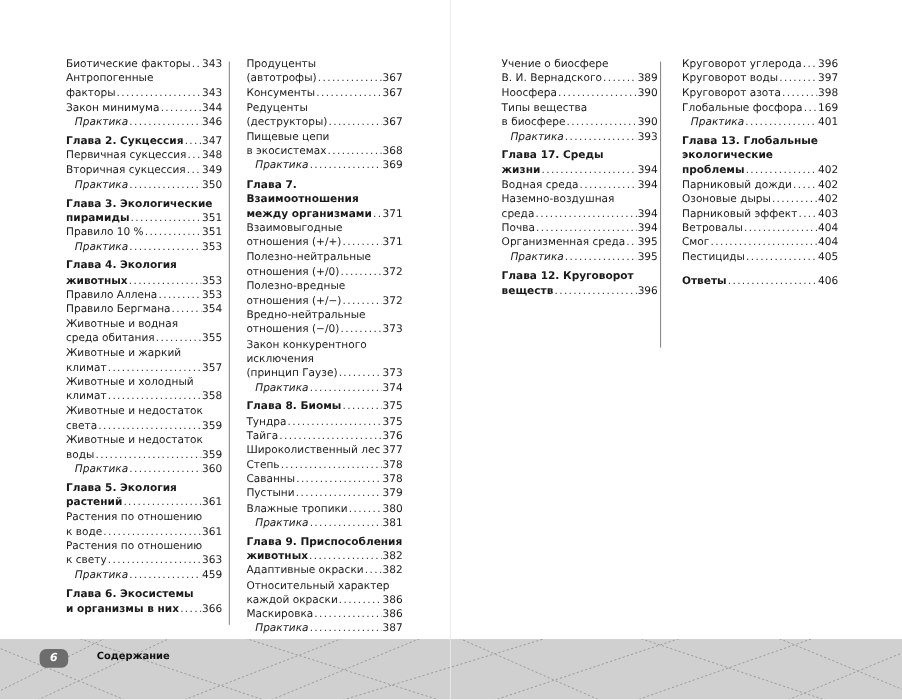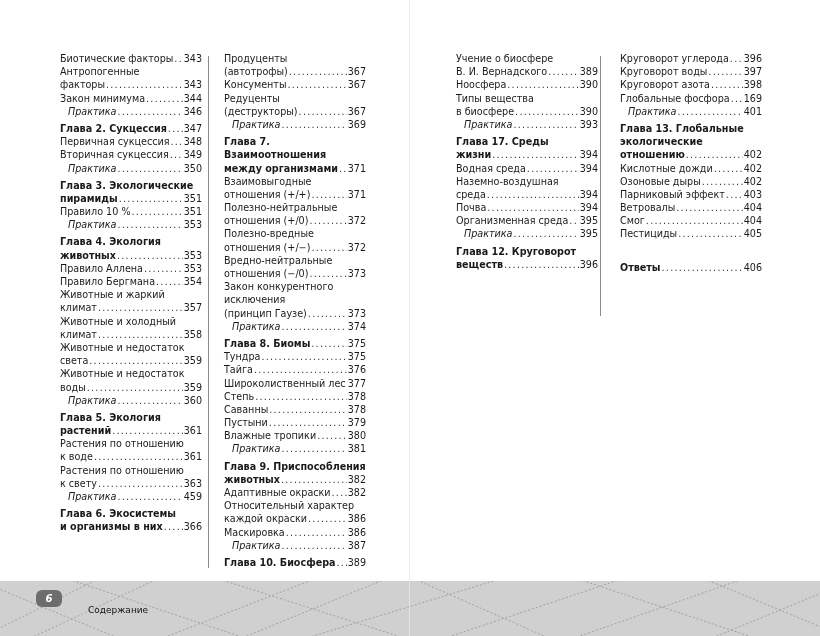--- a/index.html
+++ b/index.html
@@ -55,38 +55,38 @@
   .line .dots::before {
     content: ". . . . . . . . . . . . . . . . . . . . . . . . . . . . . . . . . . . . . . . . . . . . . . . . . . . . . . . . . .";
     letter-spacing: -0.4px;
     word-spacing: -1px;
   }
   .line .p { flex: 0 0 auto; }
   .entry.chapter { font-weight: bold; }
   .entry.chapter .p, .entry.chapter .dots { font-weight: normal; }
   .entry.practice .t { font-style: italic; padding-left: 8px; }
   .gap-top { margin-top: 4px; }
-  .gap-top-big { margin-top: 20px; }
+  .gap-top-big { margin-top: 8px; }
 
   .footer {
     position: absolute; left: 0; top: 581px; width: 820px; height: 55px;
     background: #d0d0d0;
     overflow: hidden;
   }
   .footer svg { position: absolute; left: 0; top: 0; }
   .page-badge {
     position: absolute; left: 36px; top: 9px;
     width: 26px; height: 17px;
     background: #6d6d6d; border-radius: 6px;
     color: #ffffff; font-size: 10px; font-style: italic; font-weight: bold;
     text-align: center; line-height: 17px;
   }
   .footer-title {
     position: absolute; left: 88px; top: 11px;
-    font-size: 9px; font-weight: normal; color: #111; margin-top: 13px;
+    font-size: 9px; font-weight: bold; color: #111;
   }
 </style>
 </head>
 <body>
 
 <div class="page page-left"></div>
 <div class="page page-right"></div>
 <div class="spine"></div>
 
 <div class="col col-1">
@@ -192,20 +192,30 @@
     </div>
     <div class="entry item">
       <div class="line">
         <span class="t">Правило Бергмана</span>
         <span class="dots"></span>
         <span class="p">354</span>
       </div>
     </div>
     <div class="entry item">
       <div class="line">
+        <span class="t">Животные и водная</span>
+      </div>
+      <div class="line">
+        <span class="t">среда обитания</span>
+        <span class="dots"></span>
+        <span class="p">355</span>
+      </div>
+    </div>
+    <div class="entry item">
+      <div class="line">
         <span class="t">Животные и жаркий</span>
       </div>
       <div class="line">
         <span class="t">климат</span>
         <span class="dots"></span>
         <span class="p">357</span>
       </div>
     </div>
     <div class="entry item">
       <div class="line">
@@ -314,20 +324,30 @@
     <div class="entry item">
       <div class="line">
         <span class="t">Редуценты</span>
       </div>
       <div class="line">
         <span class="t">(деструкторы)</span>
         <span class="dots"></span>
         <span class="p">367</span>
       </div>
     </div>
+    <div class="entry item">
+      <div class="line">
+        <span class="t">Пищевые цепи</span>
+      </div>
+      <div class="line">
+        <span class="t">в экосистемах</span>
+        <span class="dots"></span>
+        <span class="p">368</span>
+      </div>
+    </div>
     <div class="entry practice">
       <div class="line">
         <span class="t">Практика</span>
         <span class="dots"></span>
         <span class="p">369</span>
       </div>
     </div>
     <div class="entry chapter gap-top">
       <div class="line">
         <span class="t">Глава 7.</span>
@@ -645,28 +665,28 @@
       </div>
     </div>
     <div class="entry chapter gap-top">
       <div class="line">
         <span class="t">Глава 13. Глобальные</span>
       </div>
       <div class="line">
         <span class="t">экологические</span>
       </div>
       <div class="line">
-        <span class="t">отношению</span>
+        <span class="t">проблемы</span>
         <span class="dots"></span>
         <span class="p">402</span>
       </div>
     </div>
     <div class="entry item">
       <div class="line">
-        <span class="t">Кислотные дожди</span>
+        <span class="t">Парниковый дожди</span>
         <span class="dots"></span>
         <span class="p">402</span>
       </div>
     </div>
     <div class="entry item">
       <div class="line">
         <span class="t">Озоновые дыры</span>
         <span class="dots"></span>
         <span class="p">402</span>
       </div>

